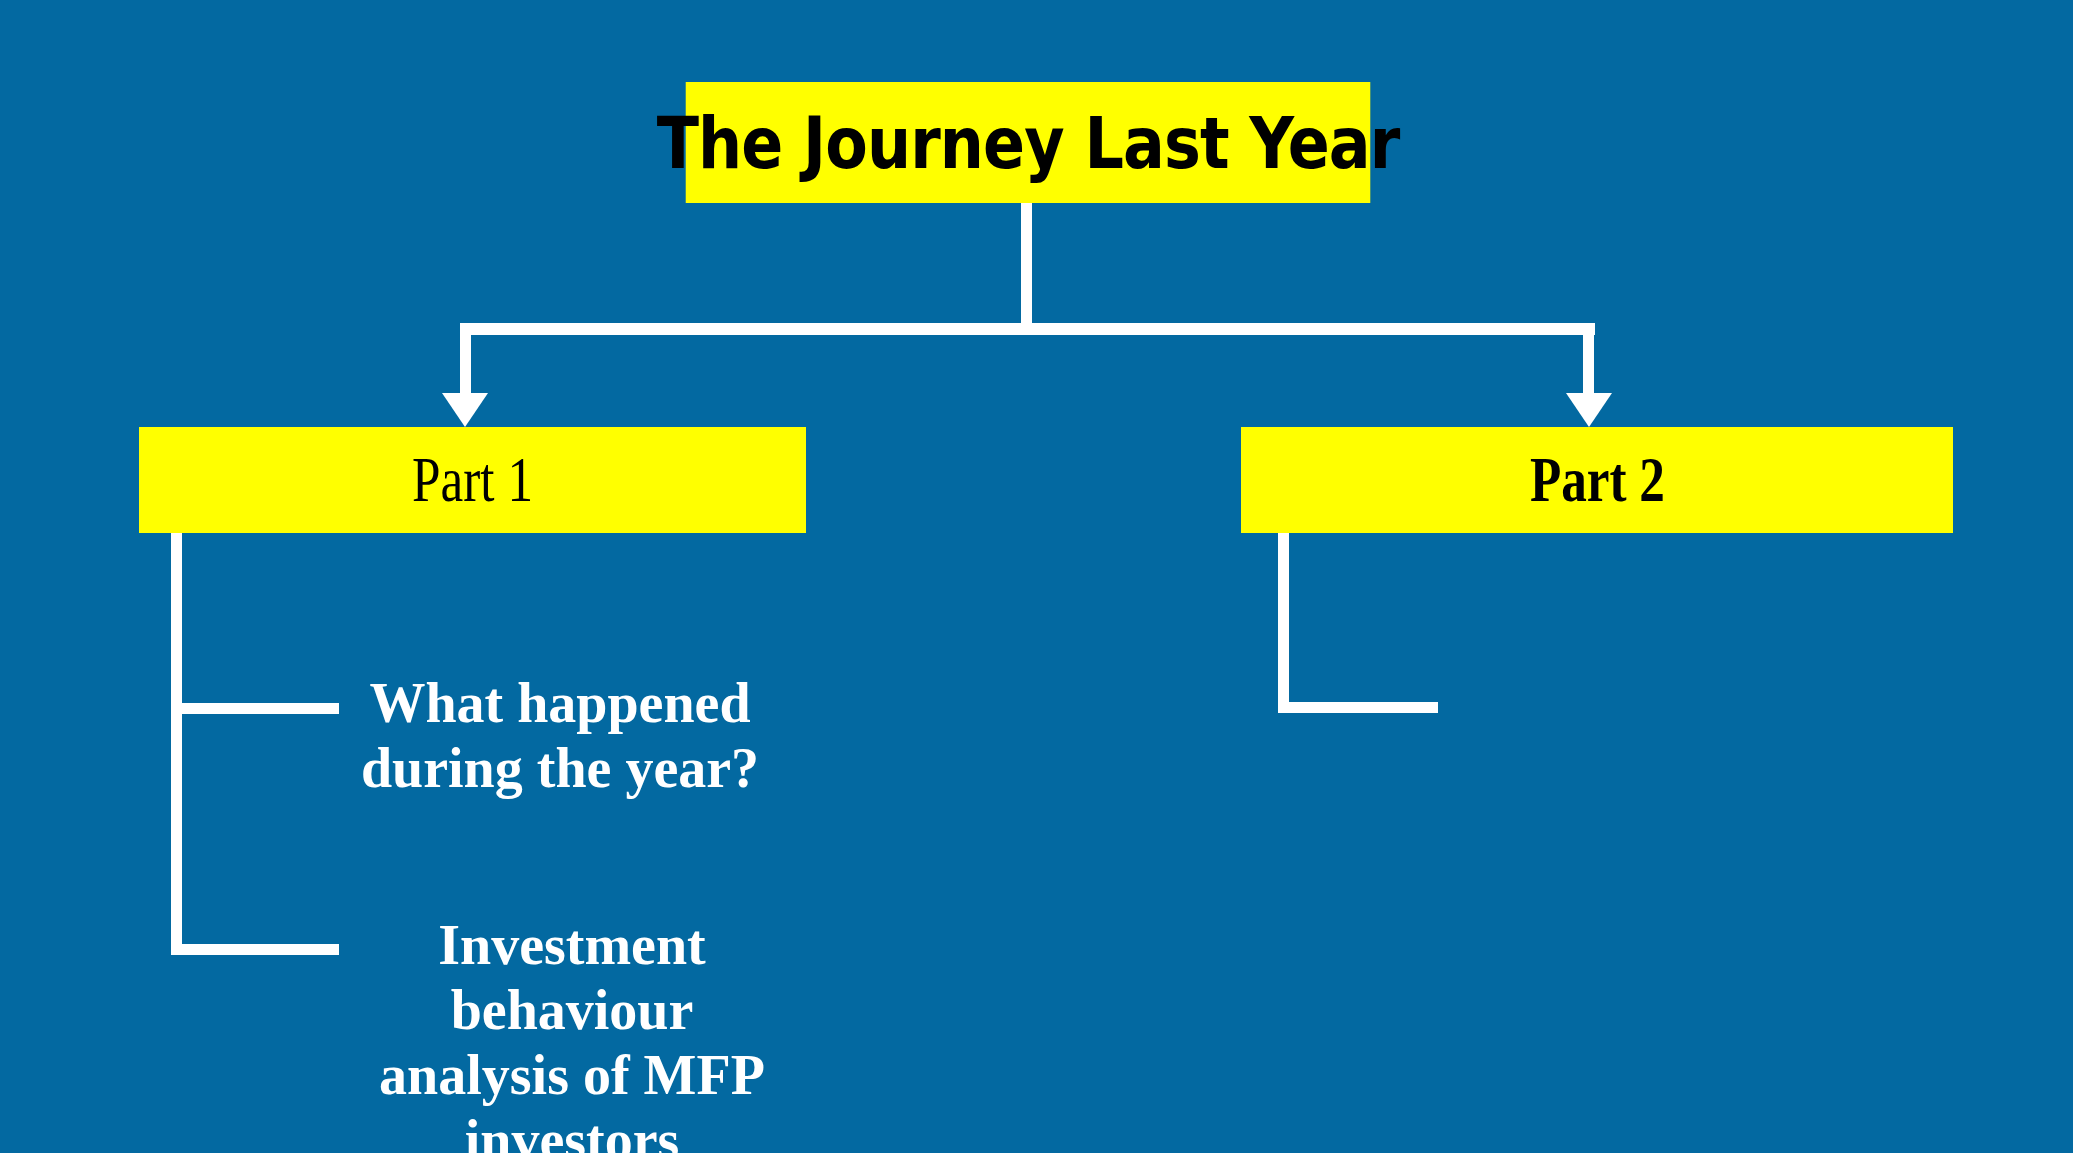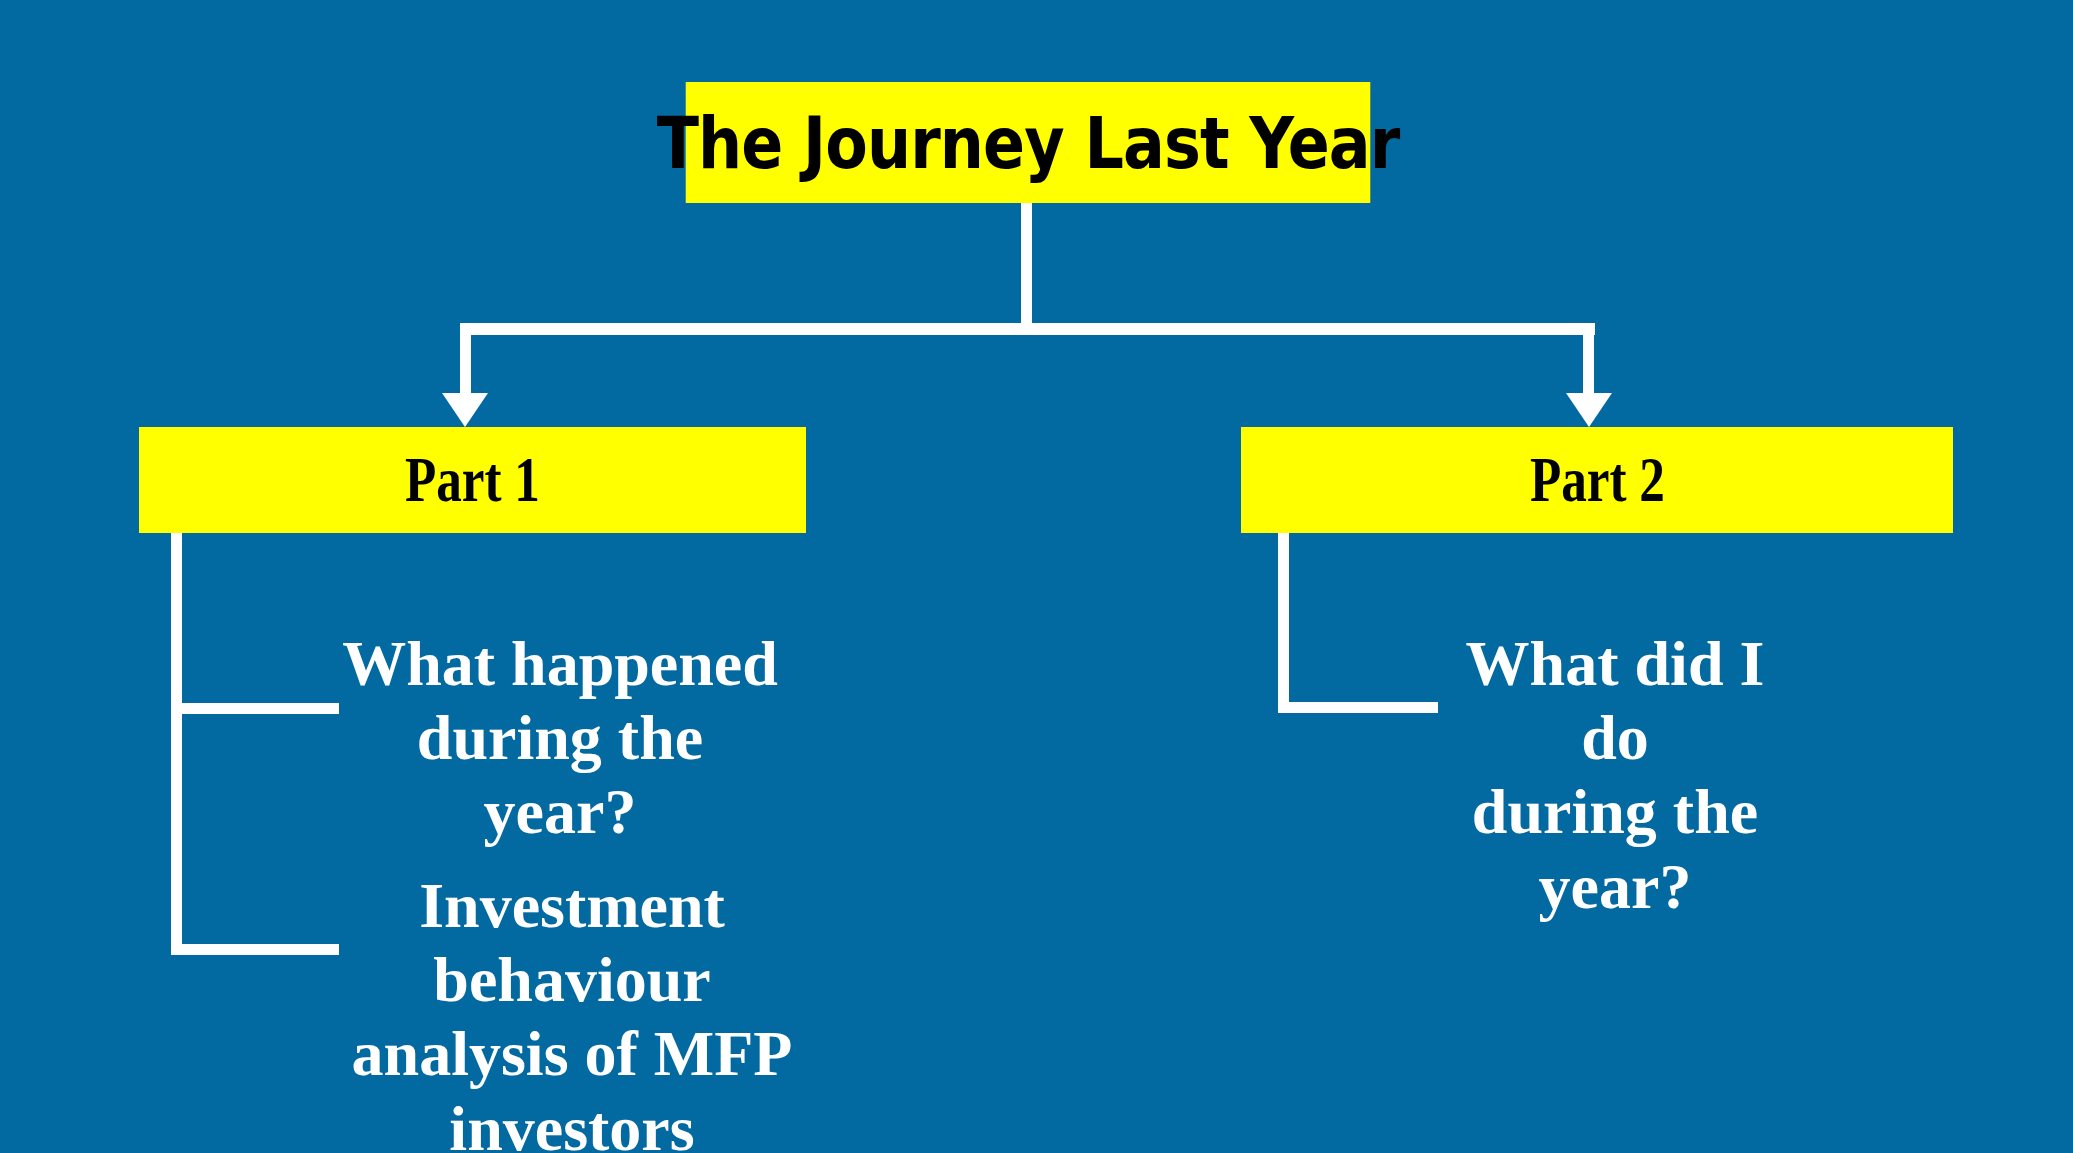--- a/index.html
+++ b/index.html
@@ -43,21 +43,21 @@
     transform: scaleX(0.86);
     transform-origin: center center;
   }
   #title-box .tx { display: block; white-space: nowrap; }
 
   #part1-box {
     left: 139px;
     top: 427px;
     width: 667px;
     height: 106px;
-    font-weight: bold;
+    font-weight: normal;
     font-size: 64px;
     justify-content: center;
   }
   #part2-box {
     left: 1241px;
     top: 427px;
     width: 712px;
     height: 106px;
     font-weight: bold;
     font-size: 64px;
@@ -102,24 +102,25 @@
 
   
   #r-vert   { left: 1278px; top: 533px; width: 11px;  height: 180px; }
   #r-h1     { left: 1278px; top: 702px; width: 160px; height: 11px; }
 
   
   .leaf {
     position: absolute;
     color: #ffffff;
     font-weight: bold;
-    font-size: 64px;
+    font-size: 56px;
     line-height: 1.16;
     text-align: center;
     white-space: pre-line;
+    margin-top: 44px;
   }
   #leaf-1 { left: 340px;  top: 627px; width: 440px; }
   #leaf-2 { left: 332px;  top: 869px; width: 480px; }
   #leaf-3 { left: 1432px; top: 627px; width: 366px; }
 </style>
 </head>
 <body>
 
 <div id="slide">
 
@@ -147,17 +148,14 @@
 
   <div class="ybox" id="part2-box">
     <span class="label">Part 2</span>
   </div>
 
   <div class="leaf" id="leaf-1">What happened
 during the year?</div>
   <div class="leaf" id="leaf-2">Investment behaviour
 analysis of MFP
 investors</div>
-  <div class="leaf" id="leaf-3">What did I do
-during  the
-year?</div>
 
 </div>
 
 </body></html>

